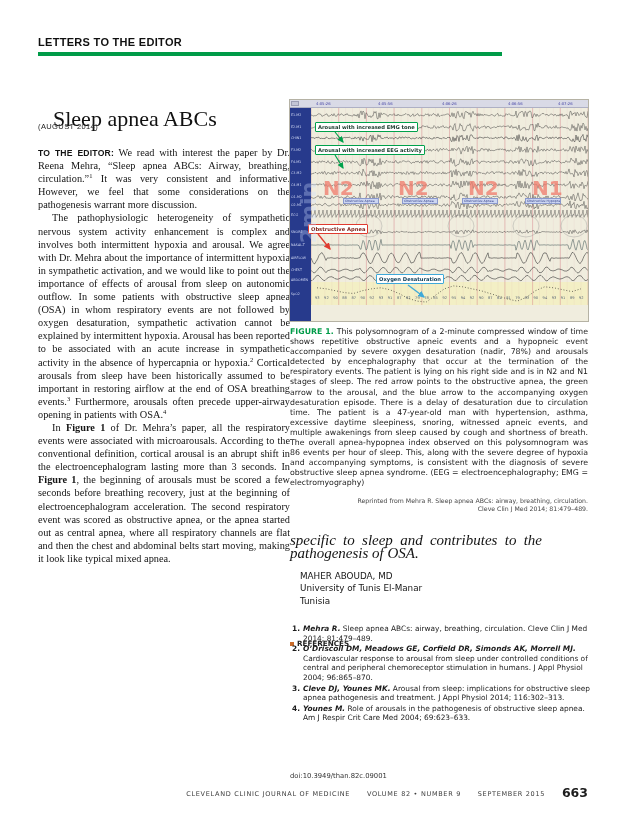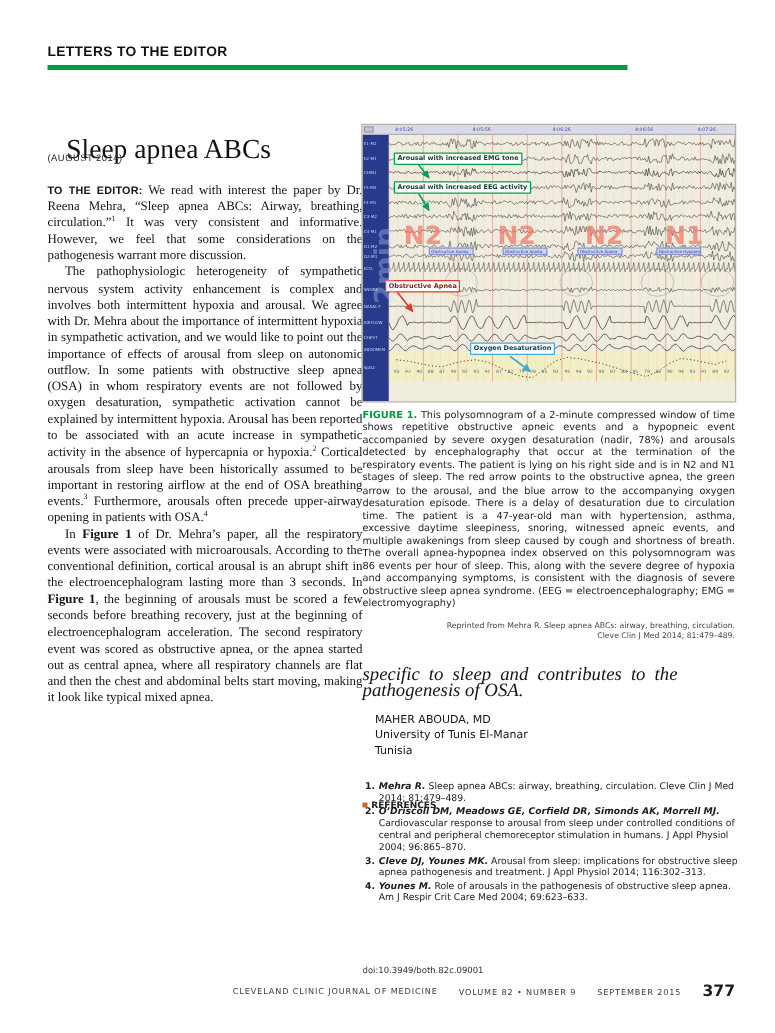--- a/index.html
+++ b/index.html
@@ -273,20 +273,20 @@
 <div id="refs-head">
   <span class="sq"></span><span>REFERENCES</span>
 </div>
 <div id="refs">
     <div class="ref"><span class="ref-num">1.</span><span class="ref-authors">Mehra R.</span><span> Sleep apnea ABCs: airway, breathing, circulation. Cleve Clin J Med 2014; 81:479–489.</span></div>
     <div class="ref"><span class="ref-num">2.</span><span class="ref-authors">O’Driscoll DM, Meadows GE, Corfield DR, Simonds AK, Morrell MJ.</span><span> Cardiovascular response to arousal from sleep under controlled conditions of central and peripheral chemoreceptor stimulation in humans. J Appl Physiol 2004; 96:865–870.</span></div>
     <div class="ref"><span class="ref-num">3.</span><span class="ref-authors">Cleve DJ, Younes MK.</span><span> Arousal from sleep: implications for obstructive sleep apnea pathogenesis and treatment. J Appl Physiol 2014; 116:302–313.</span></div>
     <div class="ref"><span class="ref-num">4.</span><span class="ref-authors">Younes M.</span><span> Role of arousals in the pathogenesis of obstructive sleep apnea. Am J Respir Crit Care Med 2004; 69:623–633.</span></div>
   </div>
 
-<div id="doi">doi:10.3949/both.82c.09001</div>
+<div id="doi">doi:10.3949/than.82c.09001</div>
 
 <div id="footer">
   <span style="margin-left:0;">CLEVELAND CLINIC JOURNAL OF MEDICINE</span>
   <span>VOLUME 82 • NUMBER 9</span>
   <span>SEPTEMBER 2015</span>
-  <span id="page-number">377</span>
+  <span id="page-number">663</span>
 </div>
 
 </body></html>

